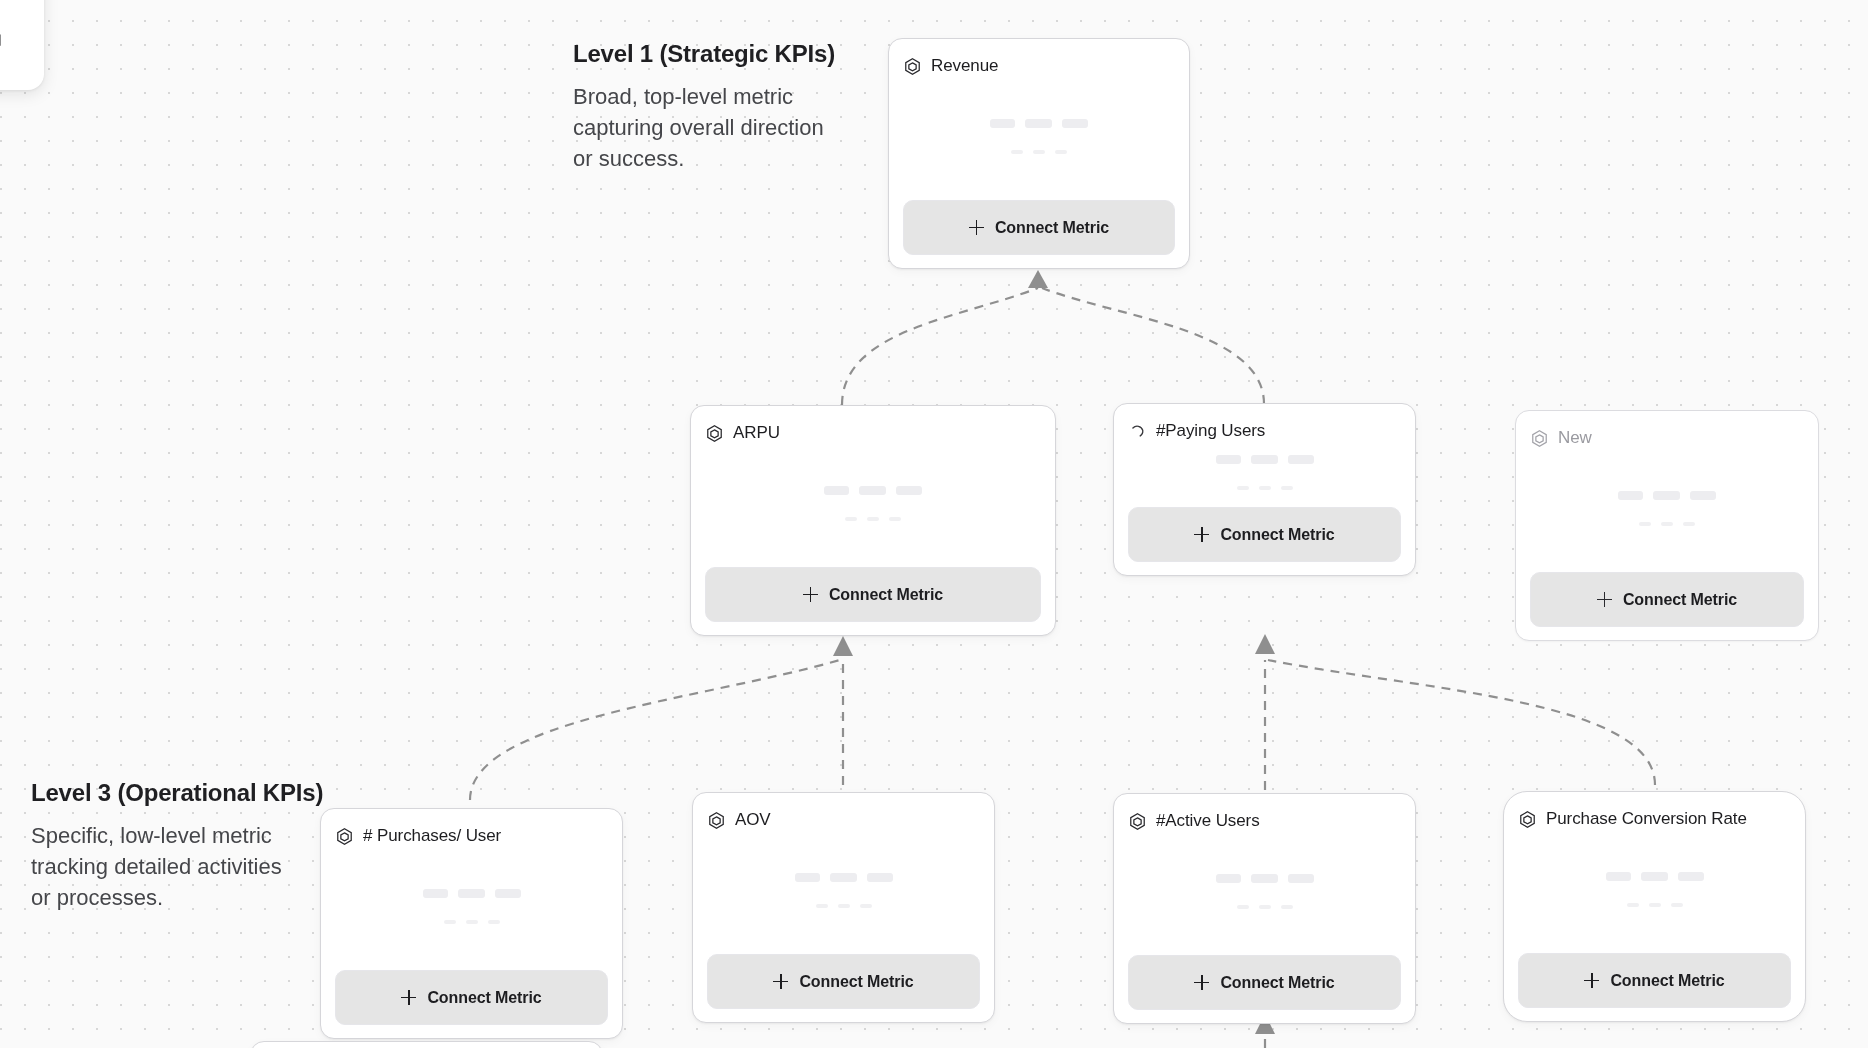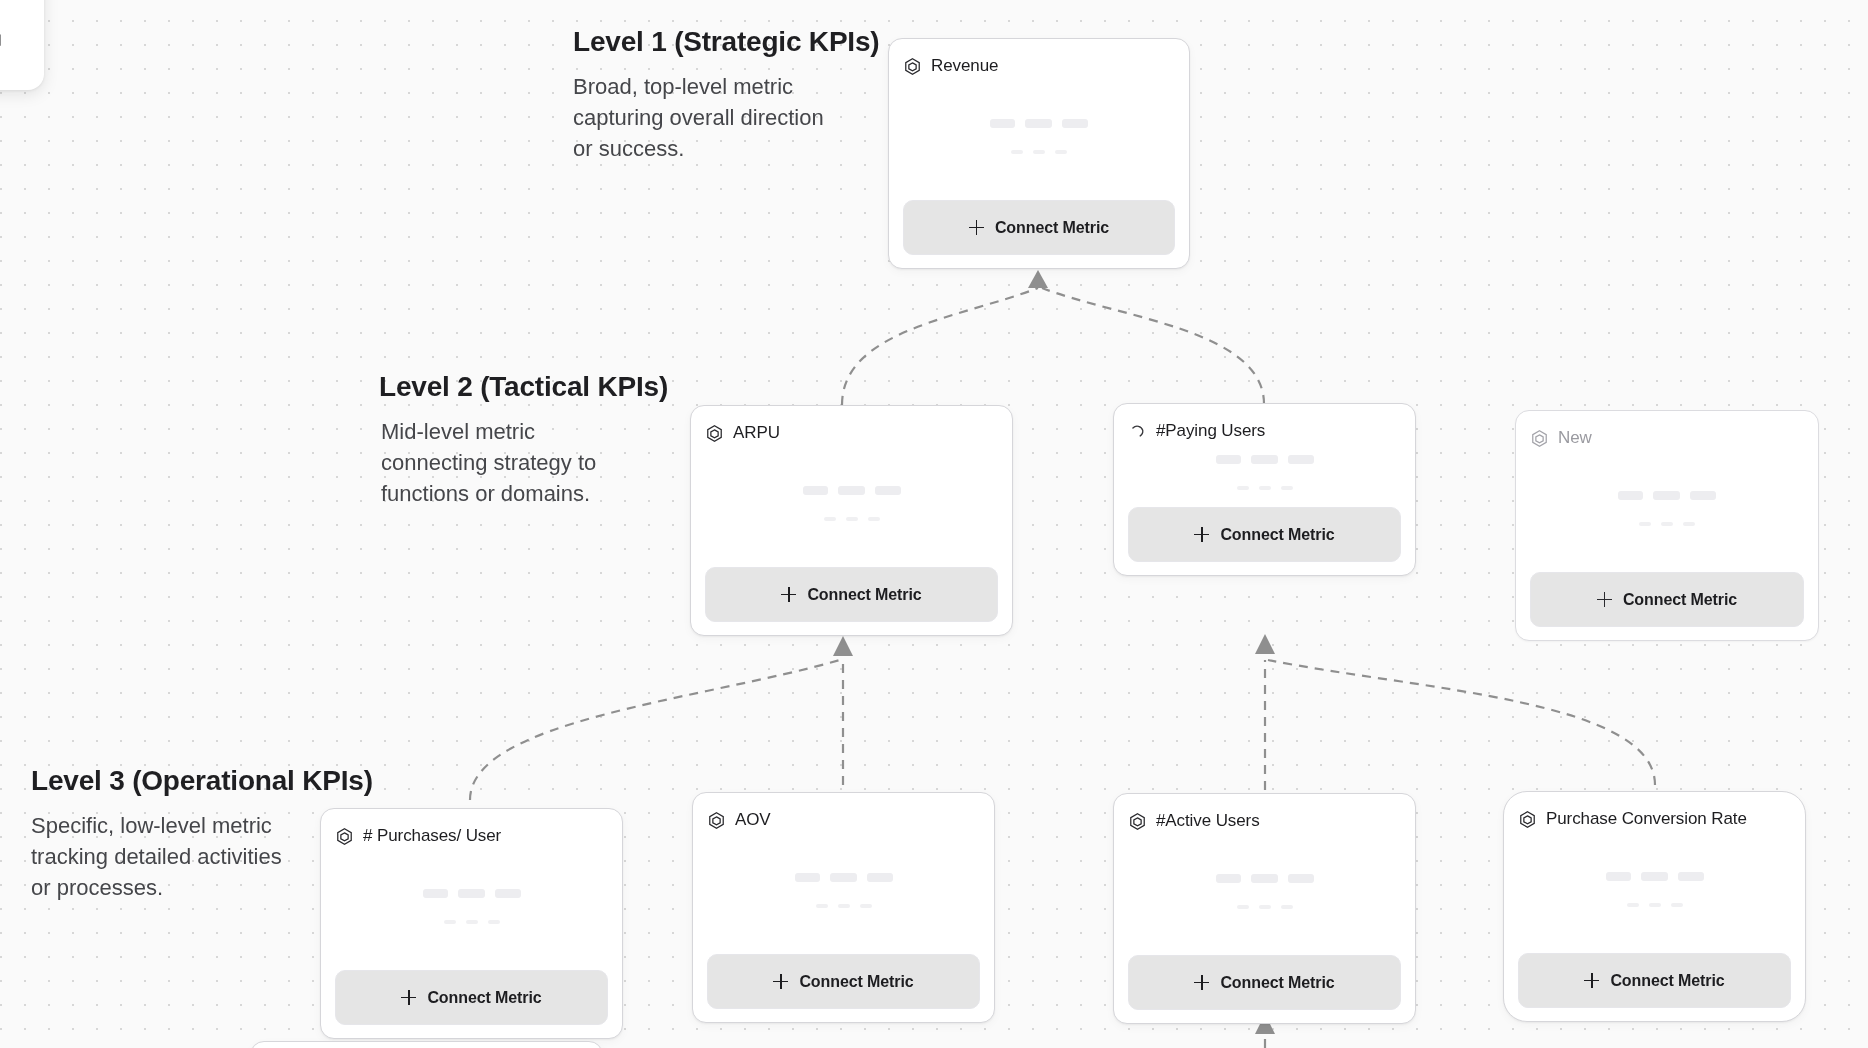--- a/index.html
+++ b/index.html
@@ -39,25 +39,26 @@
     stroke-linecap: butt;
   }
   #edges polygon { fill: #8f8f8f; }
 
   
   .level-label {
     position: absolute;
     z-index: 3;
   }
   .level-title {
-    font-size: 28px;
+    font-size: 24px;
     font-weight: 700;
     color: #1f1f22;
     letter-spacing: -0.2px;
     white-space: nowrap;
+    margin-top: 14px;
   }
   .level-desc {
     margin-top: 13px;
     font-size: 22px;
     line-height: 1.42;
     color: #45464a;
     width: 252px;
   }
 
   #lvl1 { left: 573px; top: 26px; }
@@ -217,24 +218,20 @@
 
     <path d="M 1265 1048 L 1265 1030"></path>
     <polygon points="1265,1014 1275,1034 1255,1034"></polygon>
   </svg>
 
   <div class="level-label" id="lvl1">
     <div class="level-title">Level 1 (Strategic KPIs)</div>
     <div class="level-desc">Broad, top-level metric capturing overall direction or success.</div>
   </div>
 
-  <div class="level-label" id="lvl2">
-    <div class="level-title">Level 2 (Tactical KPIs)</div>
-    <div class="level-desc">Mid-level metric connecting strategy to functions or domains.</div>
-  </div>
 
   <div class="level-label" id="lvl3">
     <div class="level-title">Level 3 (Operational KPIs)</div>
     <div class="level-desc">Specific, low-level metric tracking detailed activities or processes.</div>
   </div>
 
   <div class="card" style="left:888px; top:38px; width:302px; height:231px;">
     <div class="card-head">
       <svg class="hex-icon" viewBox="0 0 24 24">
         <path d="M12 2.2 20.5 7.1 20.5 16.9 12 21.8 3.5 16.9 3.5 7.1Z" fill="none" stroke="#2a2a2e" stroke-width="1.6"></path>
@@ -253,21 +250,21 @@
         <span class="sk w2"></span>
         <span class="sk w3"></span>
       </div>
     </div>
     <div class="connect-btn">
       <span class="plus"></span>
       <span class="connect-label">Connect Metric</span>
     </div>
   </div>
 
-  <div class="card" style="left:690px; top:405px; width:323px; height:231px;">
+  <div class="card" style="left:690px; top:405px; width:366px; height:231px;">
     <div class="card-head">
       <svg class="hex-icon" viewBox="0 0 24 24">
         <path d="M12 2.2 20.5 7.1 20.5 16.9 12 21.8 3.5 16.9 3.5 7.1Z" fill="none" stroke="#2a2a2e" stroke-width="1.6"></path>
         <path d="M12 7.4 16.6 10 16.6 14.9 12 17.5 7.4 14.9 7.4 10Z" fill="none" stroke="#2a2a2e" stroke-width="1.6"></path>
       </svg>
       <span class="card-title">ARPU</span>
     </div>
     <div class="card-body">
       <div class="sk-row">
         <span class="sk w1"></span>

